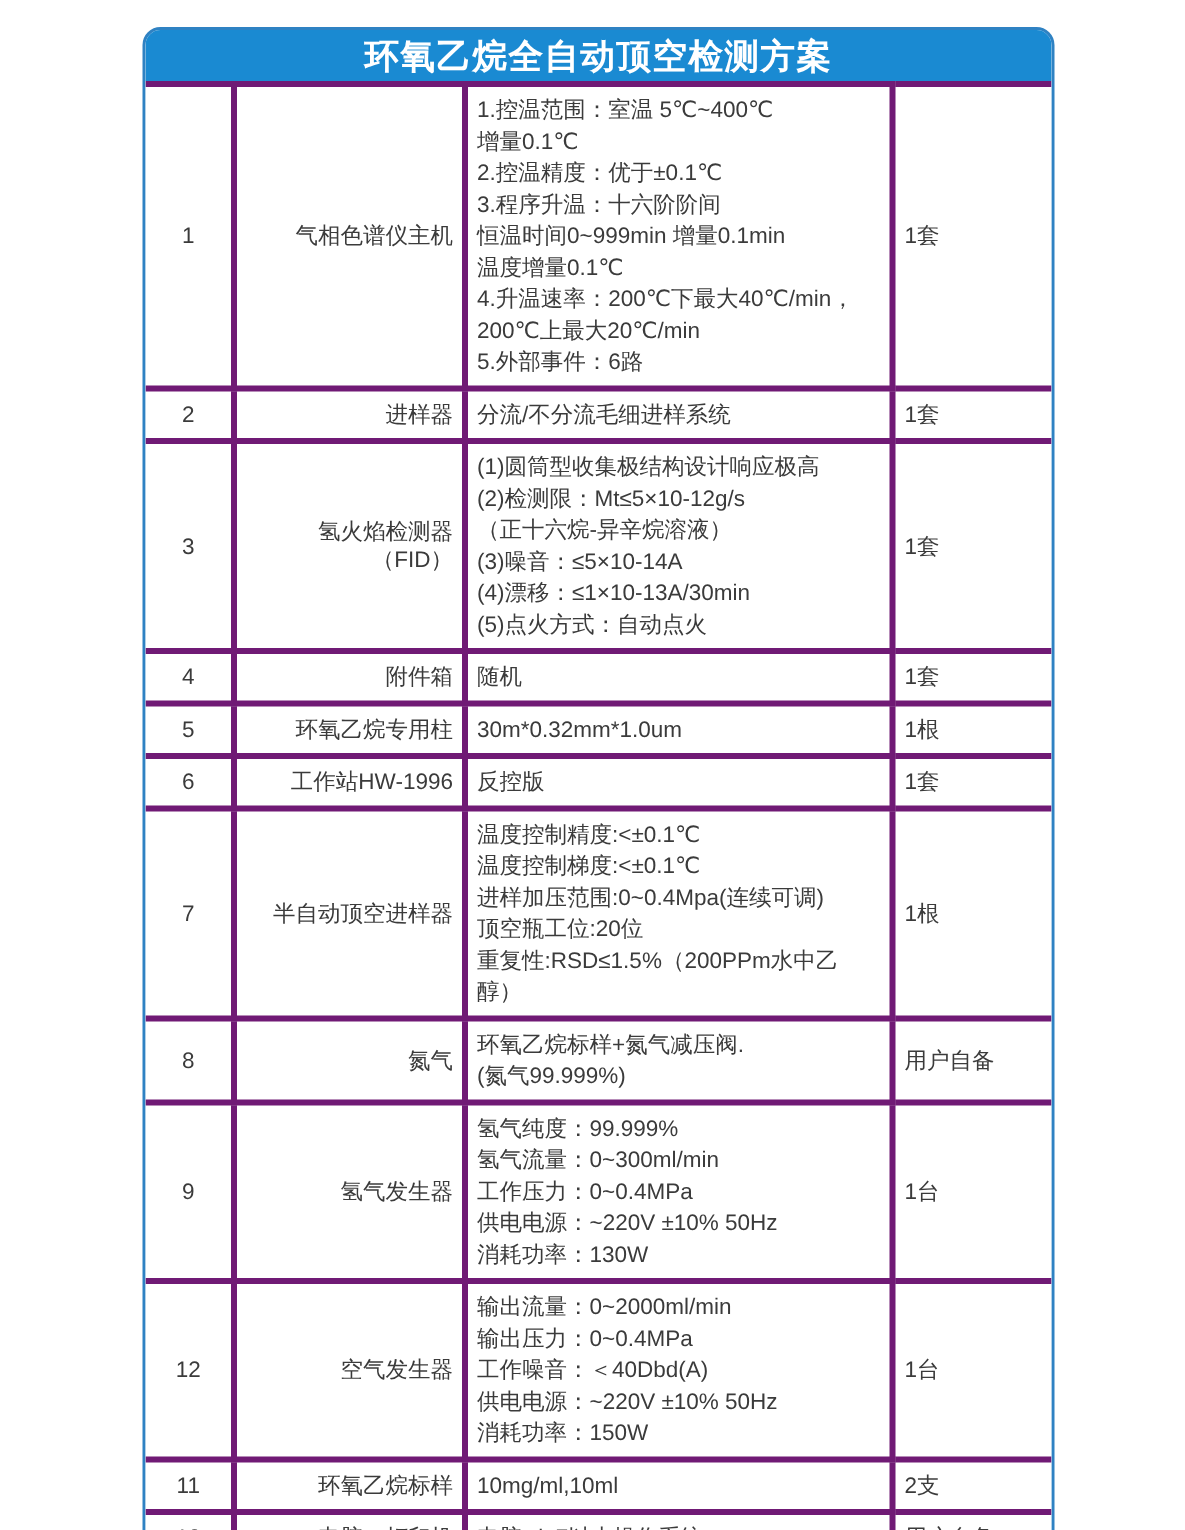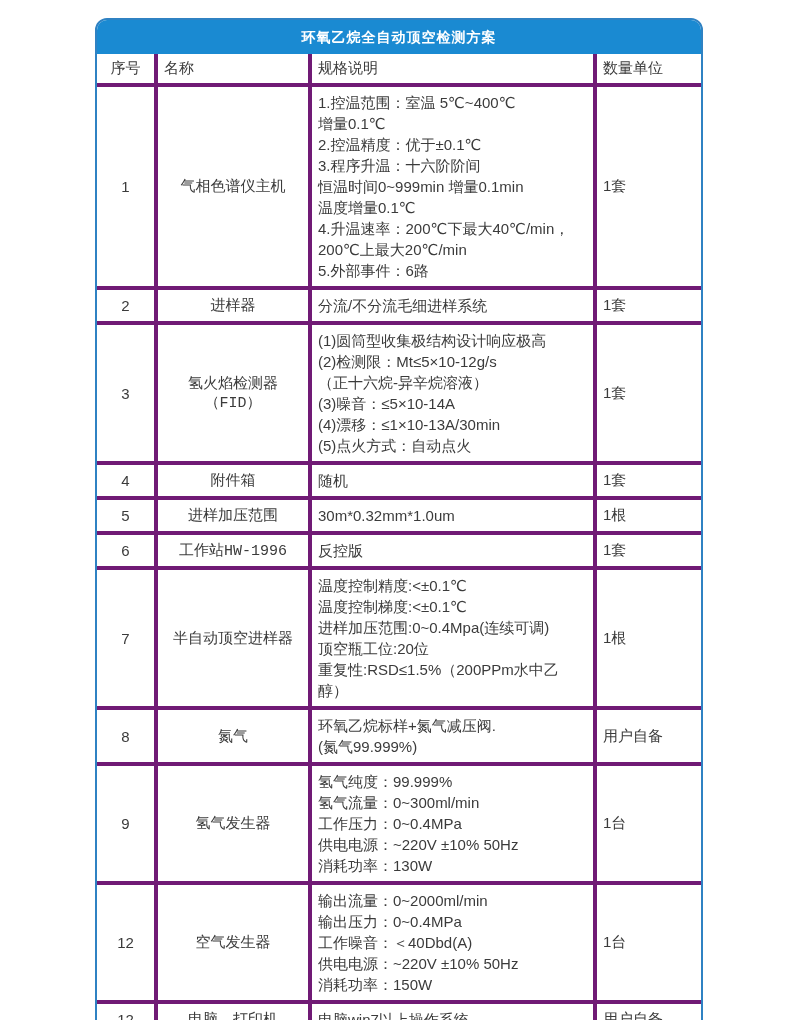--- a/index.html
+++ b/index.html
@@ -21,21 +21,21 @@
     top: 18px;
     width: 604px;
     border: 2px solid #2f82c3;
     border-radius: 12px;
     overflow: hidden;
     background: #ffffff;
   }
   .title-bar {
     background: #1a8ad2;
     color: #ffffff;
-    font-size: 14px;
+    font-size: 23px;
     font-weight: bold;
     text-align: center;
     height: 34px;
     line-height: 34px;
     letter-spacing: 1px;
   }
   table.spec-table {
     border-collapse: collapse;
     table-layout: fixed;
     width: 100%;
@@ -54,21 +54,21 @@
   
   table.spec-table tr td:first-child, table.spec-table tr th:first-child { border-left: none; }
   table.spec-table tr td:last-child, table.spec-table tr th:last-child { border-right: none; }
   table.spec-table tr:first-child th { border-top: none; }
   table.spec-table tr:last-child td { border-bottom: none; }
 
   th.col-head { text-align: left; padding-left: 14px; height: 30px; }
   th.col-head.first { text-align: center; padding-left: 6px; }
 
   td.no-cell  { text-align: center; }
-  td.name-cell { text-align: center; padding-left: 14px; font-family: Liberation Mono, monospace; }
+  td.name-cell { text-align: right; padding-left: 14px; }
   td.spec-cell {
     text-align: left;
     padding-left: 10px;
     white-space: pre-line;
     line-height: 21px;
   }
   td.qty-cell { text-align: left; padding-left: 14px; margin-top: 44px; }
 </style>
 </head>
 <body>
@@ -77,26 +77,20 @@
   <div class="spec-card">
     <div class="title-bar">环氧乙烷全自动顶空检测方案</div>
     <table class="spec-table">
       <colgroup>
         <col style="width:59px">
         <col style="width:154px">
         <col style="width:285px">
         <col style="width:106px">
       </colgroup>
       <tbody>
-          <tr>
-        <th class="col-head first">序号</th>
-        <th class="col-head">名称</th>
-        <th class="col-head">规格说明</th>
-        <th class="col-head">数量单位</th>
-      </tr>
       <tr>
         <td class="no-cell">1</td>
         <td class="name-cell">气相色谱仪主机</td>
         <td class="spec-cell">1.控温范围：室温 5℃~400℃
 增量0.1℃
 2.控温精度：优于±0.1℃
 3.程序升温：十六阶阶间
 恒温时间0~999min 增量0.1min
 温度增量0.1℃
 4.升温速率：200℃下最大40℃/min，
@@ -122,21 +116,21 @@
         <td class="qty-cell">1套</td>
       </tr>
       <tr>
         <td class="no-cell">4</td>
         <td class="name-cell">附件箱</td>
         <td class="spec-cell">随机</td>
         <td class="qty-cell">1套</td>
       </tr>
       <tr>
         <td class="no-cell">5</td>
-        <td class="name-cell">进样加压范围</td>
+        <td class="name-cell">环氧乙烷专用柱</td>
         <td class="spec-cell">30m*0.32mm*1.0um</td>
         <td class="qty-cell">1根</td>
       </tr>
       <tr>
         <td class="no-cell">6</td>
         <td class="name-cell">工作站HW-1996</td>
         <td class="spec-cell">反控版</td>
         <td class="qty-cell">1套</td>
       </tr>
       <tr>
@@ -170,20 +164,26 @@
         <td class="no-cell">12</td>
         <td class="name-cell">空气发生器</td>
         <td class="spec-cell">输出流量：0~2000ml/min
 输出压力：0~0.4MPa
 工作噪音：＜40Dbd(A)
 供电电源：~220V ±10% 50Hz
 消耗功率：150W</td>
         <td class="qty-cell">1台</td>
       </tr>
       <tr>
+        <td class="no-cell">11</td>
+        <td class="name-cell">环氧乙烷标样</td>
+        <td class="spec-cell">10mg/ml,10ml</td>
+        <td class="qty-cell">2支</td>
+      </tr>
+      <tr>
         <td class="no-cell">12</td>
         <td class="name-cell">电脑、打印机</td>
         <td class="spec-cell">电脑win7以上操作系统</td>
         <td class="qty-cell">用户自备</td>
       </tr>
     </tbody>
       </table>
   </div>
 </div>
 

